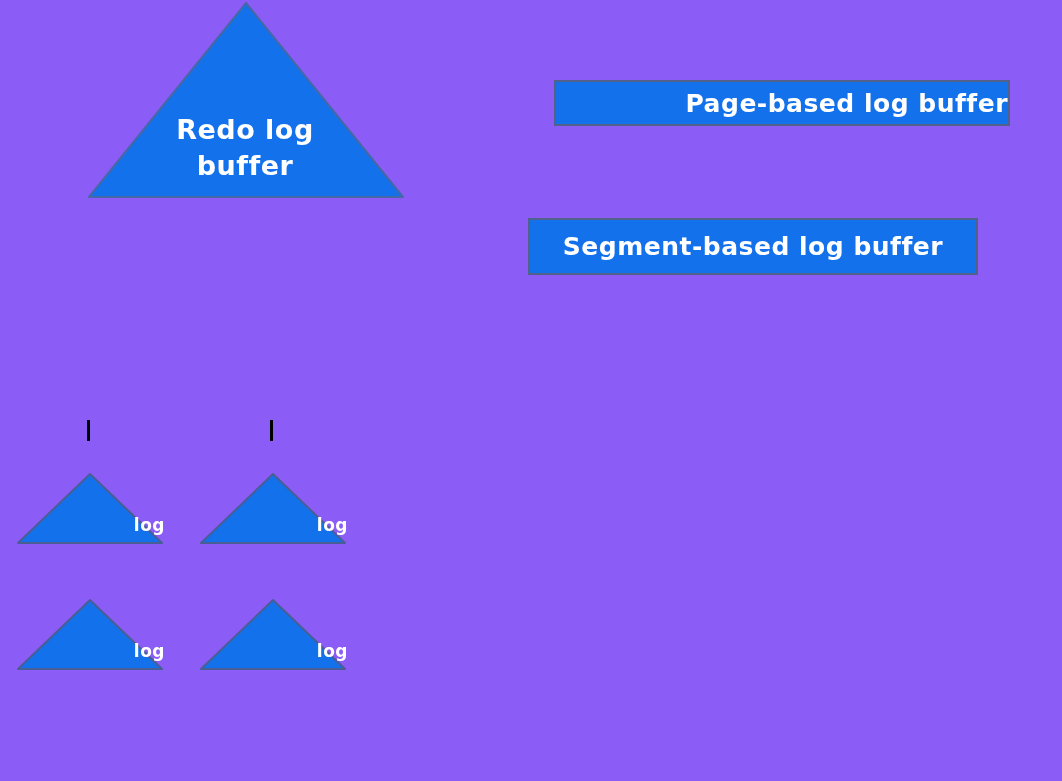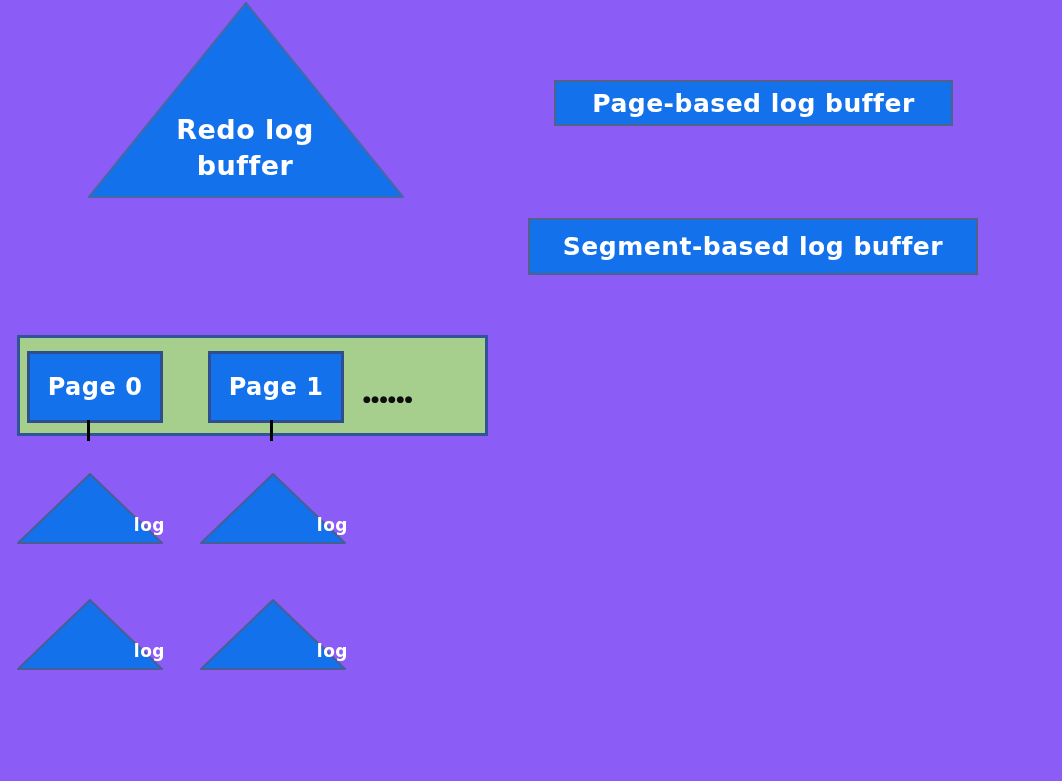--- a/index.html
+++ b/index.html
@@ -42,21 +42,21 @@
     border: 2px solid #51618A;
     color: #ffffff;
     font-weight: 700;
     font-size: 25px;
     text-align: center;
     display: flex;
     align-items: center;
     justify-content: center;
     letter-spacing: 0.5px;
   }
-  .legend-page    { left: 554px; top: 80px;  width: 399px; height: 46px; }
+  .legend-page    { left: 554px; top: 80px;  width: 456px; height: 46px; justify-content: flex-end; }
   .legend-segment { left: 528px; top: 218px; width: 450px; height: 57px; }
 
   
   .green-box {
     box-sizing: border-box;
     left: 17px; top: 335px;
     width: 471px; height: 101px;
     background: #A6CE8C;
     border: 3px solid #2F5597;
   }
@@ -132,29 +132,20 @@
   <div class="abs tri-big-label">Redo log
 buffer</div>
 
   <div class="abs legend-box legend-page">
     <span>Page-based log buffer</span>
   </div>
   <div class="abs legend-box legend-segment">
     <span>Segment-based log buffer</span>
   </div>
 
-  <div class="abs green-box">
-    <div class="page-box page-0">
-      <span>Page 0</span>
-    </div>
-    <div class="page-box page-1">
-      <span>Page 1</span>
-    </div>
-    <div class="ellipsis-dots">●●●●●●</div>
-  </div>
 
   <div class="abs connector connector-0"></div>
   <div class="abs connector connector-1"></div>
 
   <div class="abs tri-small-wrap tri-pos-a1">
     <svg class="tri-small" viewBox="0 0 150 74">
       <polygon points="75,2 3,71 147,71" class="fill-blue stroke-small"></polygon>
     </svg>
     <div class="tri-small-label">log</div>
   </div>

